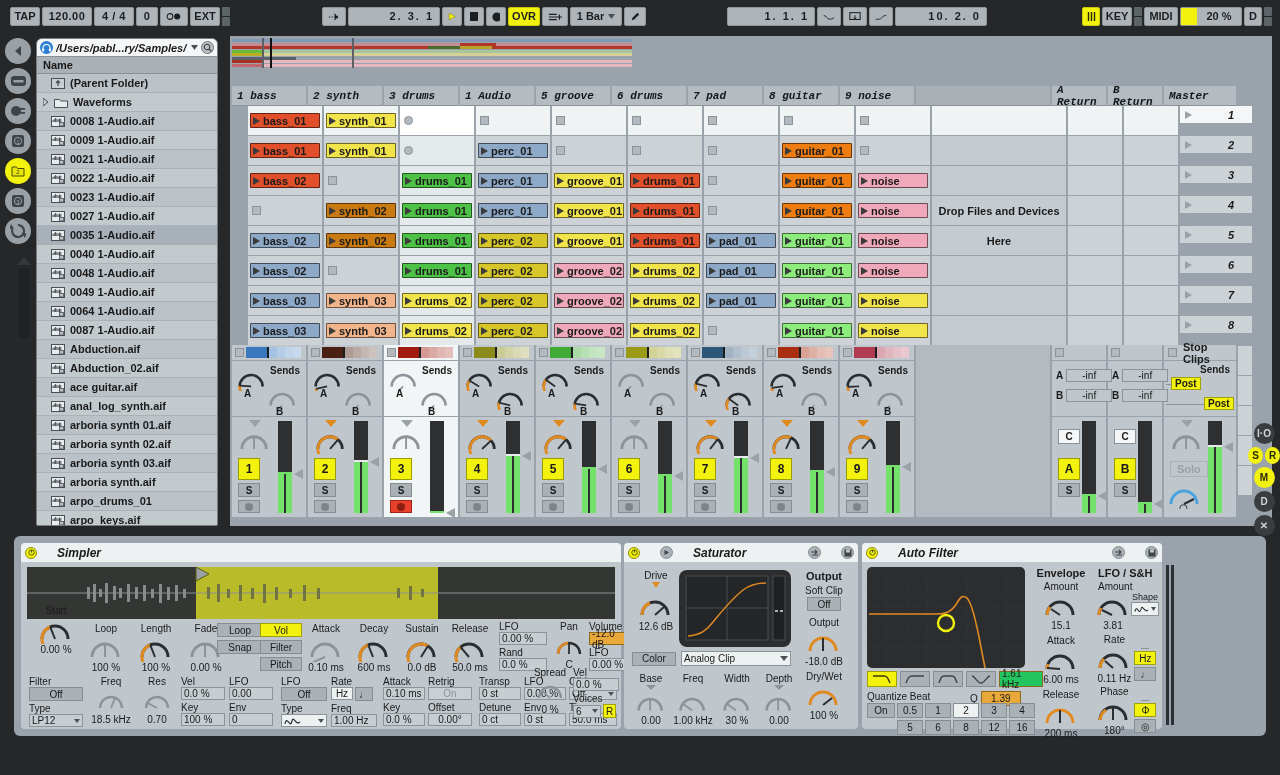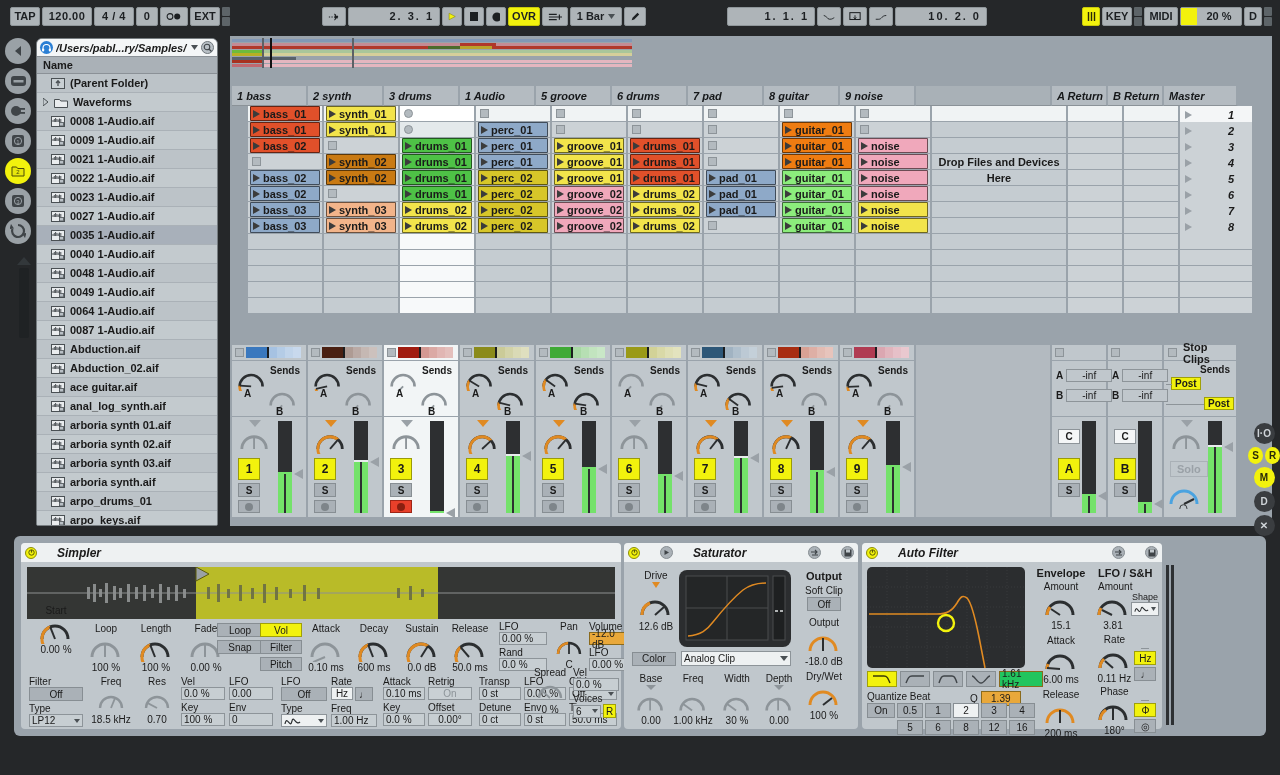--- a/index.html
+++ b/index.html
@@ -69,27 +69,27 @@
   .session {
     position:absolute; left:230px; top:36px; width:1042px; height:490px;
     background:#9aa3ab;
     border-radius: 0 8px 0 0;
   }
   .overview { position:absolute; left:0px; top:0px; width:1042px; height:34px; background:#9aa3ab;}
   .ov-inner { position:absolute; left:2px; top:2px; width:400px; height:30px; }
   .ov-lane { position:absolute; left:0; height:3px; width:100%; }
 
   .grid { position:absolute; left:2px; top:50px; width:1038px; }
-  .thead { display:flex; height:20px; }
+  .thead { display:flex; height:20px;font-family:Liberation Mono, monospace; }
   .th {
     background:#b4bbc1; border-right:2px solid #9aa3ab; border-bottom:1px solid #8b9298;
     font-weight:bold; font-style:italic; font-size:11px; display:flex; align-items:center;
     padding-left:5px; color:#16181a;
   }
-  .slotrow { display:flex; height:16px;padding-left:16px; }
+  .slotrow { display:flex; height:30px;padding-left:16px; }
   .slot {
     border-right:2px solid #9aa3ab; border-bottom:1px solid #9aa3ab;
     display:flex; align-items:center; padding:0 2px; background:#ccd2d6; position:relative;
   }
   .clip {
     height:15px; flex:1; display:flex; align-items:center; gap:3px;
     border:1px solid rgba(0,0,0,.55); border-radius:1px; padding-left:1px;
     font-weight:bold; font-size:11px; overflow:hidden; white-space:nowrap;
   }
   .ptri { width:0;height:0; border-left:7px solid rgba(0,0,0,.45);

